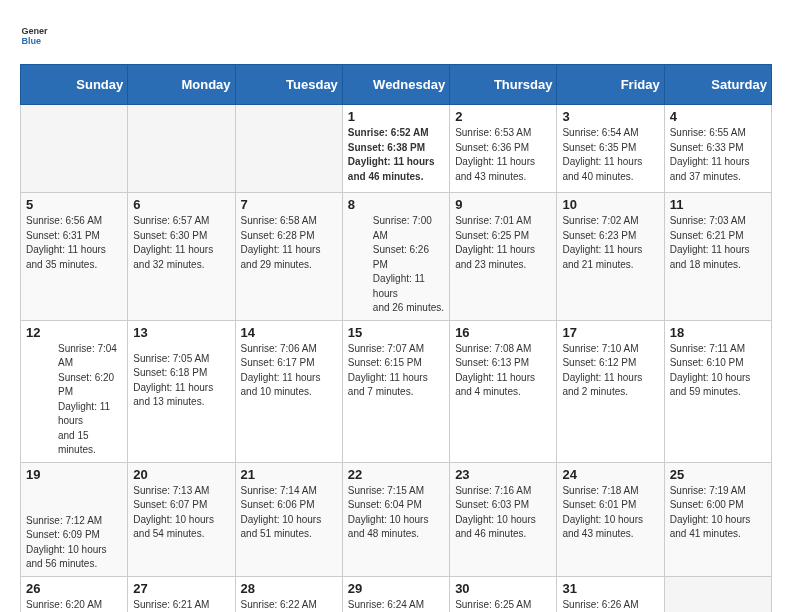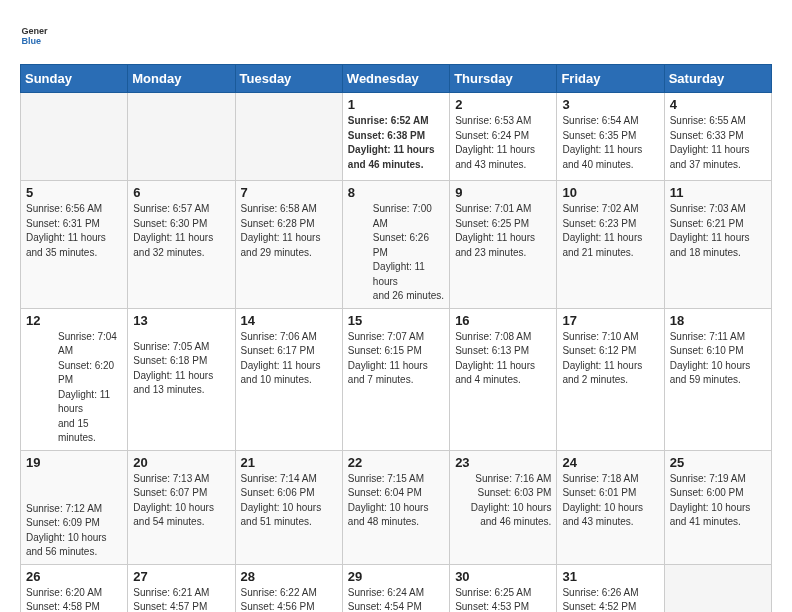--- a/index.html
+++ b/index.html
@@ -41,22 +41,22 @@
     .calendar {
       width: 100%;
       border-collapse: collapse;
       border: 1px solid #ccc;
     }
     .calendar th {
       background: #2a6db5;
       color: #fff;
       font-size: 13px;
       font-weight: bold;
-      padding: 6px 4px;
-      text-align: left;
+      padding: 12px 4px;
+      text-align: right;
       border: 1px solid #1a5a9a;
     }
     .calendar td {
       vertical-align: top;
       border: 1px solid #ccc;
       padding: 4px 5px;
       font-size: 10px;
       color: #333;
       width: 107px;
       height: 88px;
@@ -120,21 +120,21 @@
         <td>
           <div class="day-number">1</div>
           <div class="day-info" style="white-space: pre-line; font-weight: bold;">Sunrise: 6:52 AM
 Sunset: 6:38 PM
 Daylight: 11 hours
 and 46 minutes.</div>
         </td>
         <td>
           <div class="day-number">2</div>
           <div class="day-info" style="white-space: pre-line;">Sunrise: 6:53 AM
-Sunset: 6:24 PM
+Sunset: 6:36 PM
 Daylight: 11 hours
 and 43 minutes.</div>
         </td>
         <td>
           <div class="day-number">3</div>
           <div class="day-info" style="white-space: pre-line;">Sunrise: 6:54 AM
 Sunset: 6:35 PM
 Daylight: 11 hours
 and 40 minutes.</div>
         </td>
@@ -272,21 +272,21 @@
         </td>
         <td>
           <div class="day-number">22</div>
           <div class="day-info" style="white-space: pre-line;">Sunrise: 7:15 AM
 Sunset: 6:04 PM
 Daylight: 10 hours
 and 48 minutes.</div>
         </td>
         <td>
           <div class="day-number">23</div>
-          <div class="day-info" style="white-space: pre-line; text-align: right;">Sunrise: 7:16 AM
+          <div class="day-info" style="white-space: pre-line;">Sunrise: 7:16 AM
 Sunset: 6:03 PM
 Daylight: 10 hours
 and 46 minutes.</div>
         </td>
         <td>
           <div class="day-number">24</div>
           <div class="day-info" style="white-space: pre-line;">Sunrise: 7:18 AM
 Sunset: 6:01 PM
 Daylight: 10 hours
 and 43 minutes.</div>

